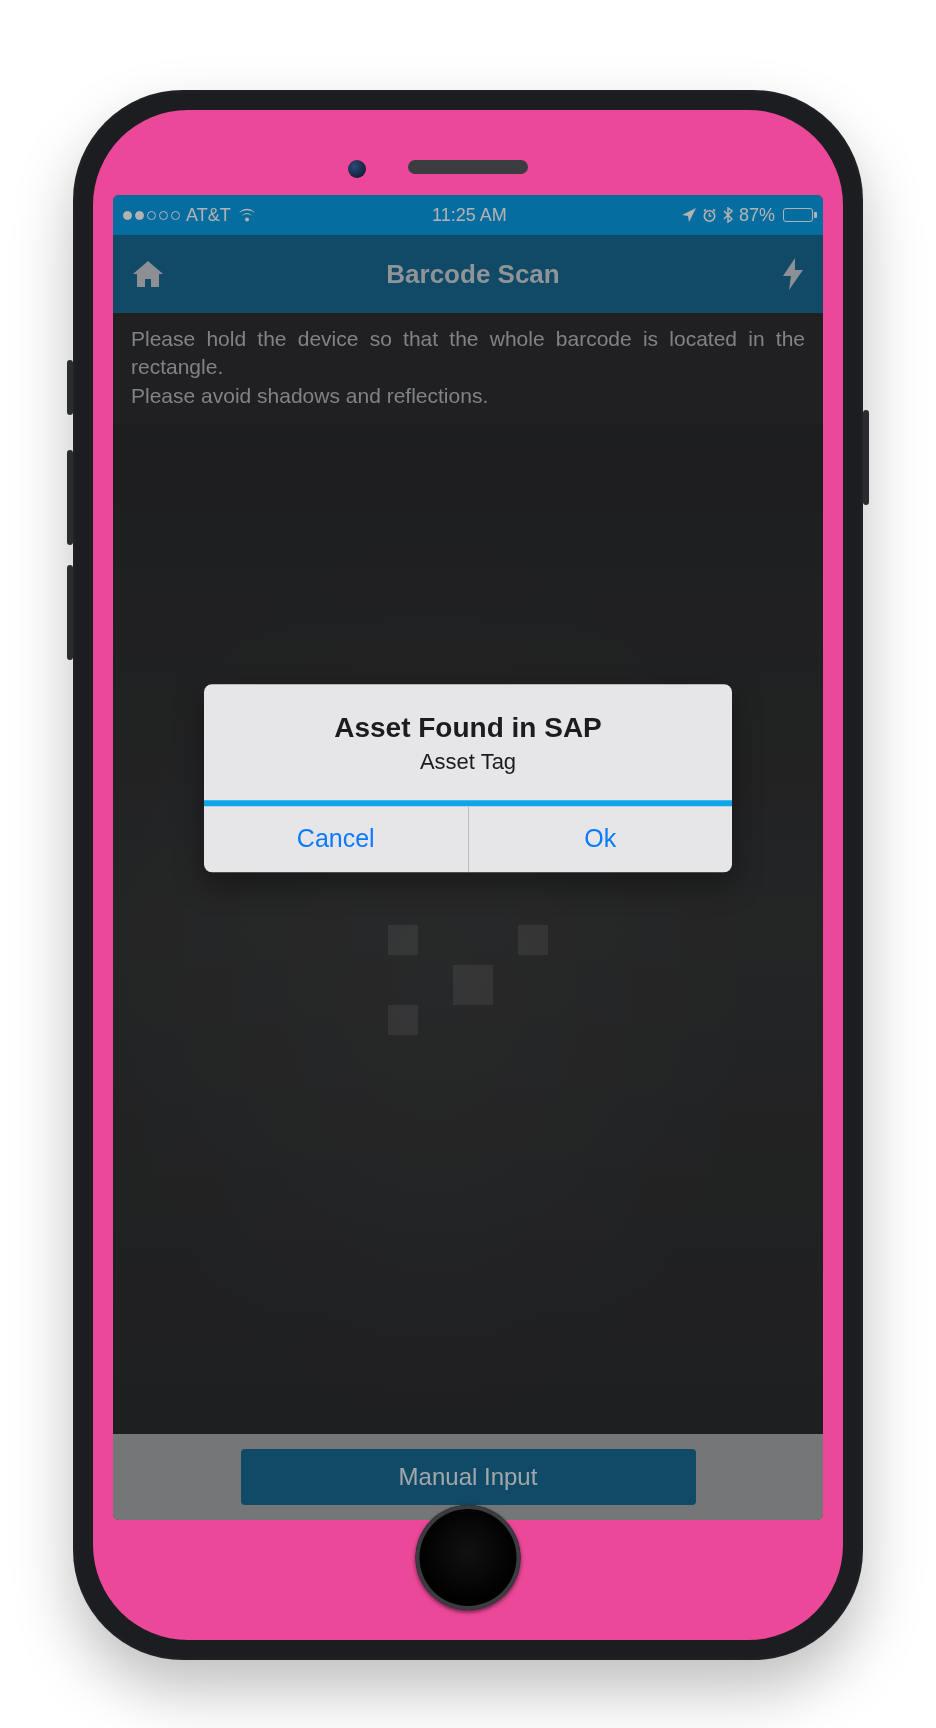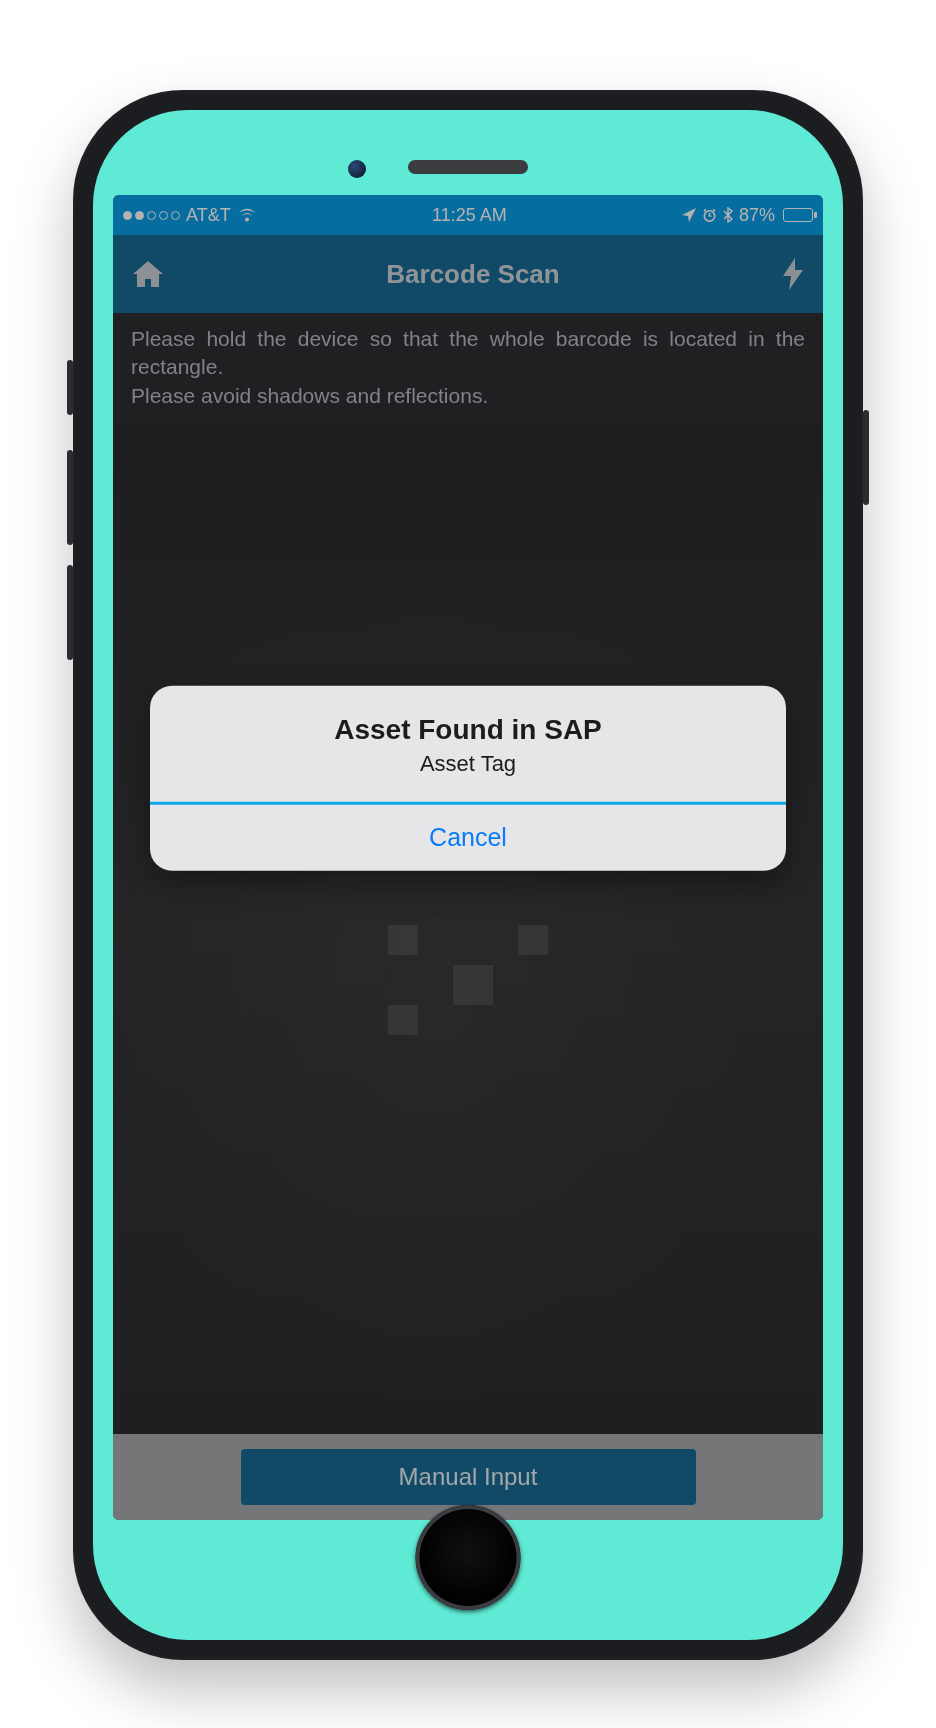--- a/index.html
+++ b/index.html
@@ -20,21 +20,21 @@
     height: 1570px;
     background: #1b1d21;
     border-radius: 110px;
     padding: 20px;
     box-shadow: 0 30px 60px rgba(0,0,0,.25), inset 0 0 6px rgba(255,255,255,.05);
     position: relative;
   }
   .phone-inner {
     width: 100%;
     height: 100%;
-    background: #5eead4;
+    background: #ec4899;
     border-radius: 95px;
     padding: 85px 20px 120px 20px;
     position: relative;
   }
   .earpiece {
     position: absolute;
     top: 50px; left: 50%; transform: translateX(-50%);
     width: 120px; height: 14px;
     background: #3a3c40;
     border-radius: 10px;
@@ -177,34 +177,34 @@
   .dim {
     position: absolute; inset: 0;
     background: rgba(0,0,0,.30);
   }
 
   
   .alert {
     position: absolute;
     left: 50%; top: 44%;
     transform: translate(-50%, -50%);
-    width: 636px;
+    width: 528px;
     background: #e6e6e8;
-    border-radius: 22px;
+    border-radius: 8px;
     overflow: hidden;
     box-shadow: 0 12px 30px rgba(0,0,0,.35);
   }
   .alert-body {
     padding: 28px 24px 24px 24px;
     text-align: center;
     color: #1c1c1e;
   }
   .alert-title { font-size: 28px; font-weight: 600; margin-bottom: 4px;}
   .alert-sub   { font-size: 22px; line-height:1.25;}
-  .alert-btns  { display: flex; border-top: 3px solid #0ea5e9; }
+  .alert-btns  { display: flex; border-top: 6px solid #0ea5e9; }
   .alert-btns button {
     flex: 1;
     height: 66px;
     background: transparent;
     border: none;
     color: #0a7aff;
     font-size: 25px;
   }
   .alert-btns button + button { border-left: 1px solid #bdbdc0; }
 </style>
@@ -291,20 +291,21 @@
 
       <div class="dim"></div>
 
       <div class="alert">
         <div class="alert-body">
           <div class="alert-title">Asset Found in SAP</div>
           <div class="alert-sub">Asset Tag</div>
         </div>
         <div class="alert-btns">
           <button>Cancel</button>
+          <button>Ok</button>
         </div>
       </div>
 
     </div>
 
     <div class="home-btn"></div>
   </div>
 </div>
 
 </body></html>

